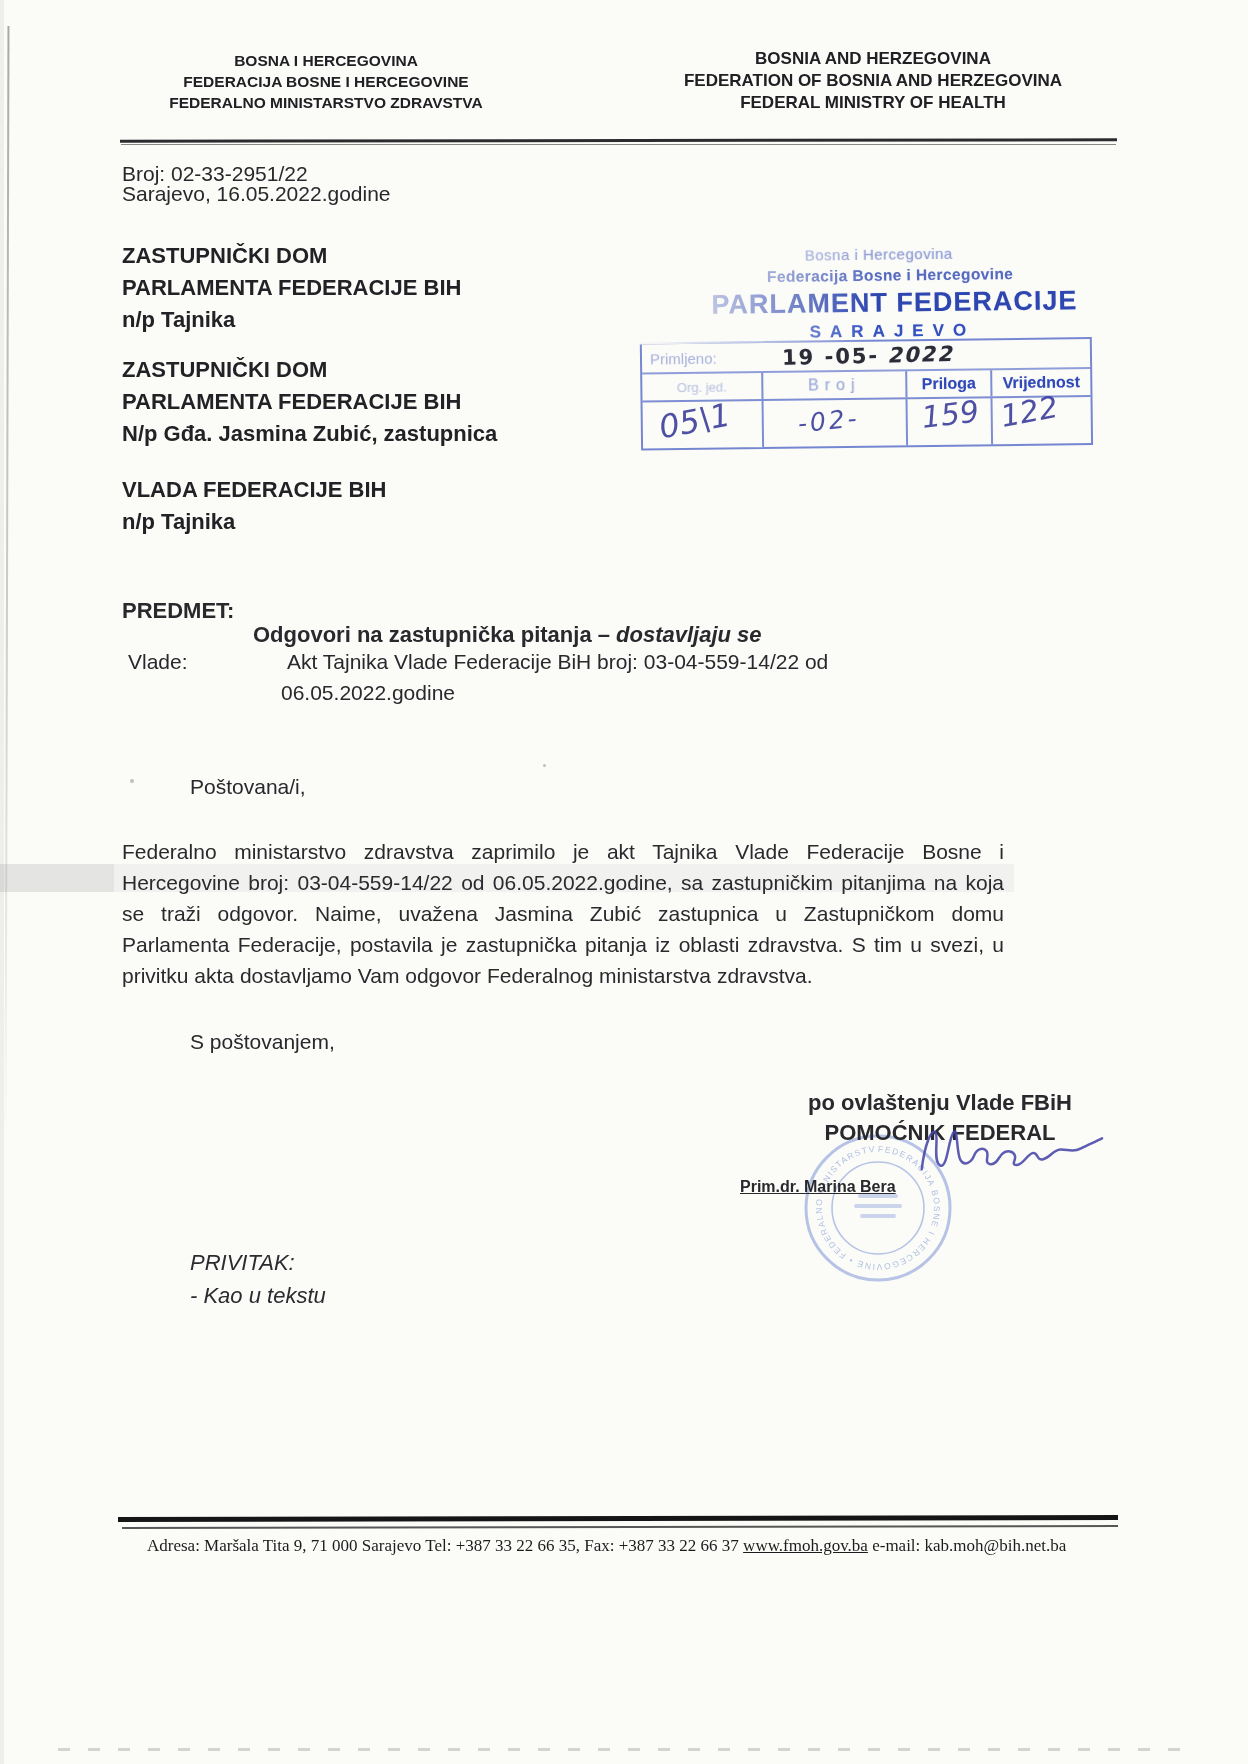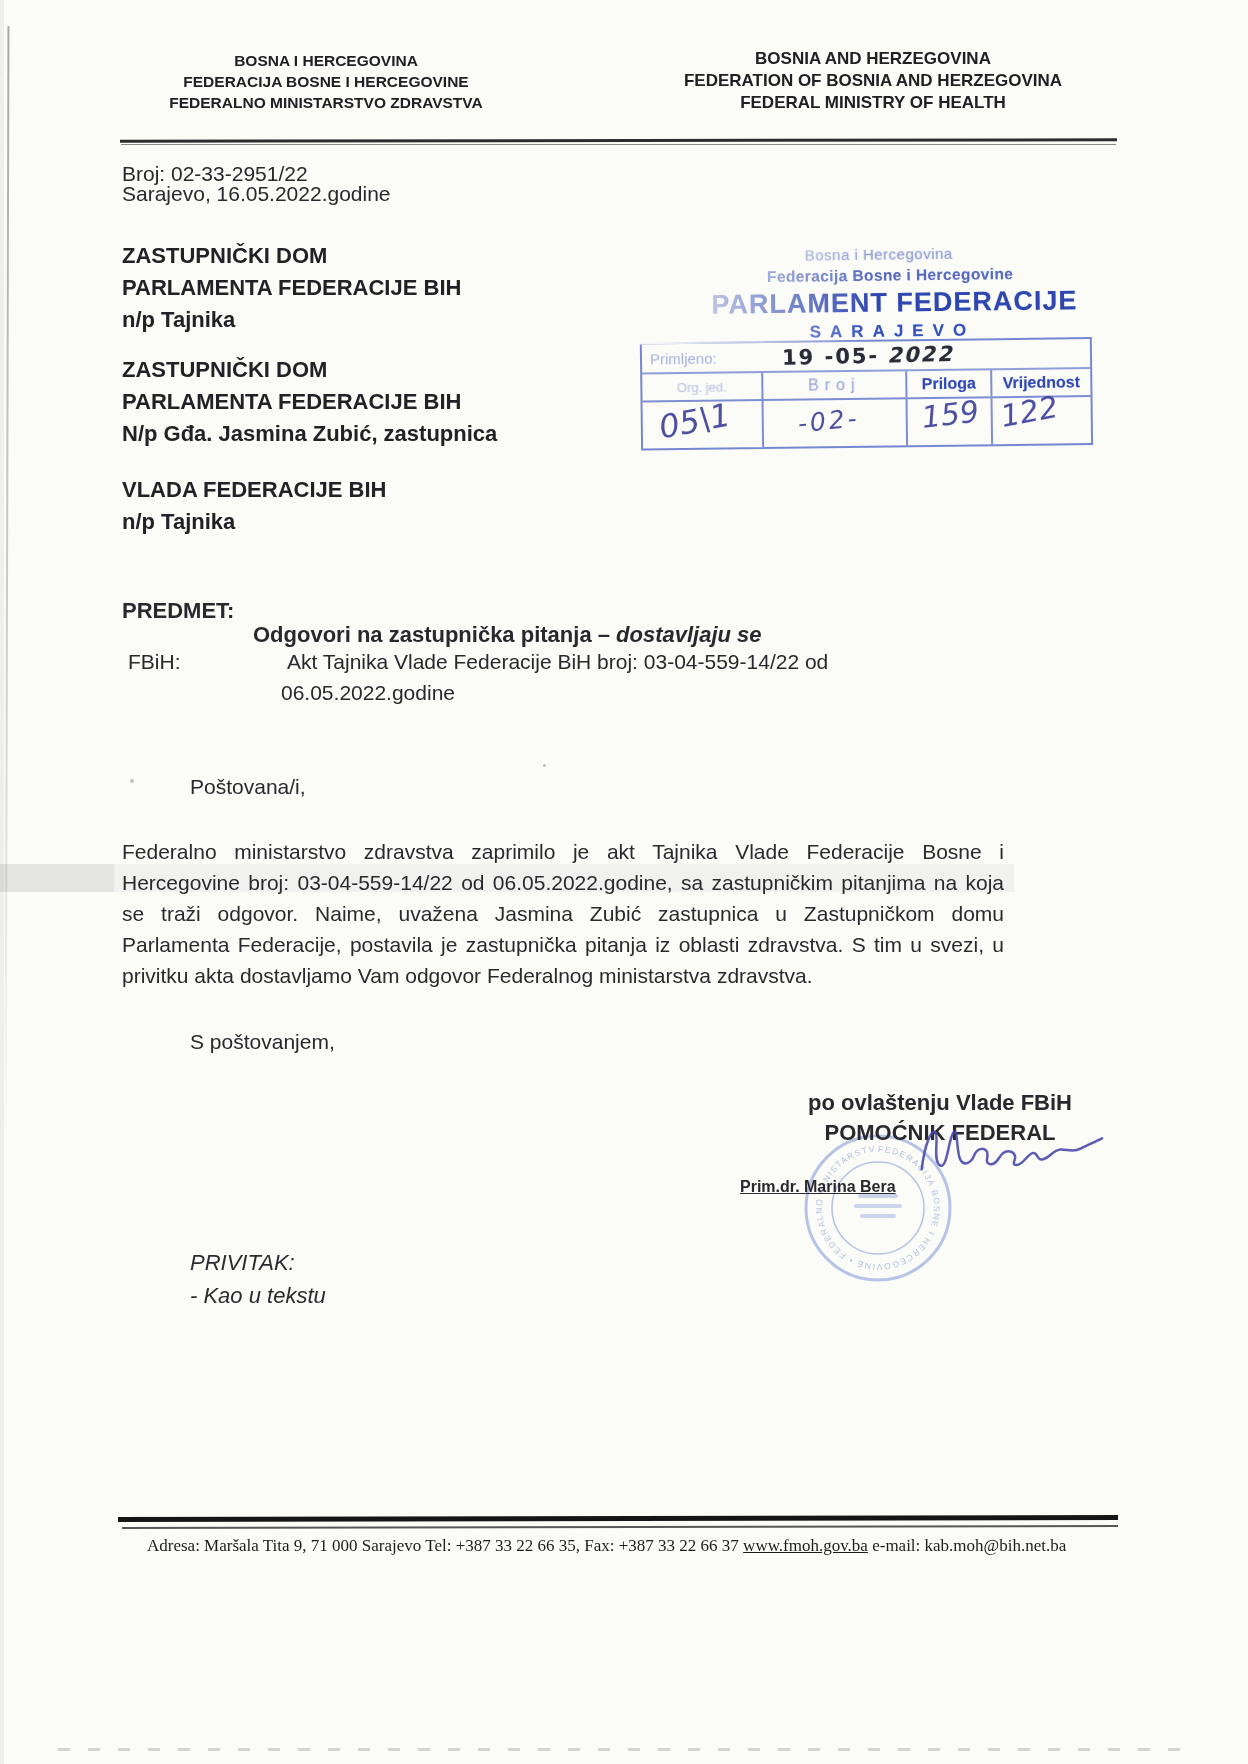--- a/index.html
+++ b/index.html
@@ -188,21 +188,21 @@
         <div class="st-cell c4">
             <span class="ink ink-vri">122</span>
           </div>
       </div>
     </div>
     <div class="abs st-fade"></div>
   </div>
 
   <div class="abs subj-label">PREDMET:</div>
   <div class="abs subj-text"><span>Odgovori na zastupnička pitanja – </span><span class="i">dostavljaju se</span></div>
-  <div class="abs veza-label">FBiH:</div>
+  <div class="abs veza-label">Vlade:</div>
   <div class="abs veza-l1">Akt Tajnika Vlade Federacije BiH broj: 03-04-559-14/22 od</div>
   <div class="abs veza-l2">06.05.2022.godine</div>
 
   <div class="abs salut">Poštovana/i,</div>
   <div class="abs para">Federalno ministarstvo zdravstva zaprimilo je akt Tajnika Vlade Federacije Bosne i Hercegovine broj: 03-04-559-14/22 od 06.05.2022.godine, sa zastupničkim pitanjima na koja se traži odgovor. Naime, uvažena Jasmina Zubić zastupnica u Zastupničkom domu Parlamenta Federacije, postavila je zastupnička pitanja iz oblasti zdravstva. S tim u svezi, u privitku akta dostavljamo Vam odgovor Federalnog ministarstva zdravstva.</div>
   <div class="abs close">S poštovanjem,</div>
 
   <svg class="abs seal" viewBox="0 0 172 172">
     <g stroke="#5b79cc" fill="none" opacity="0.5">
       <circle cx="86" cy="86" r="72" stroke-width="3"></circle>

